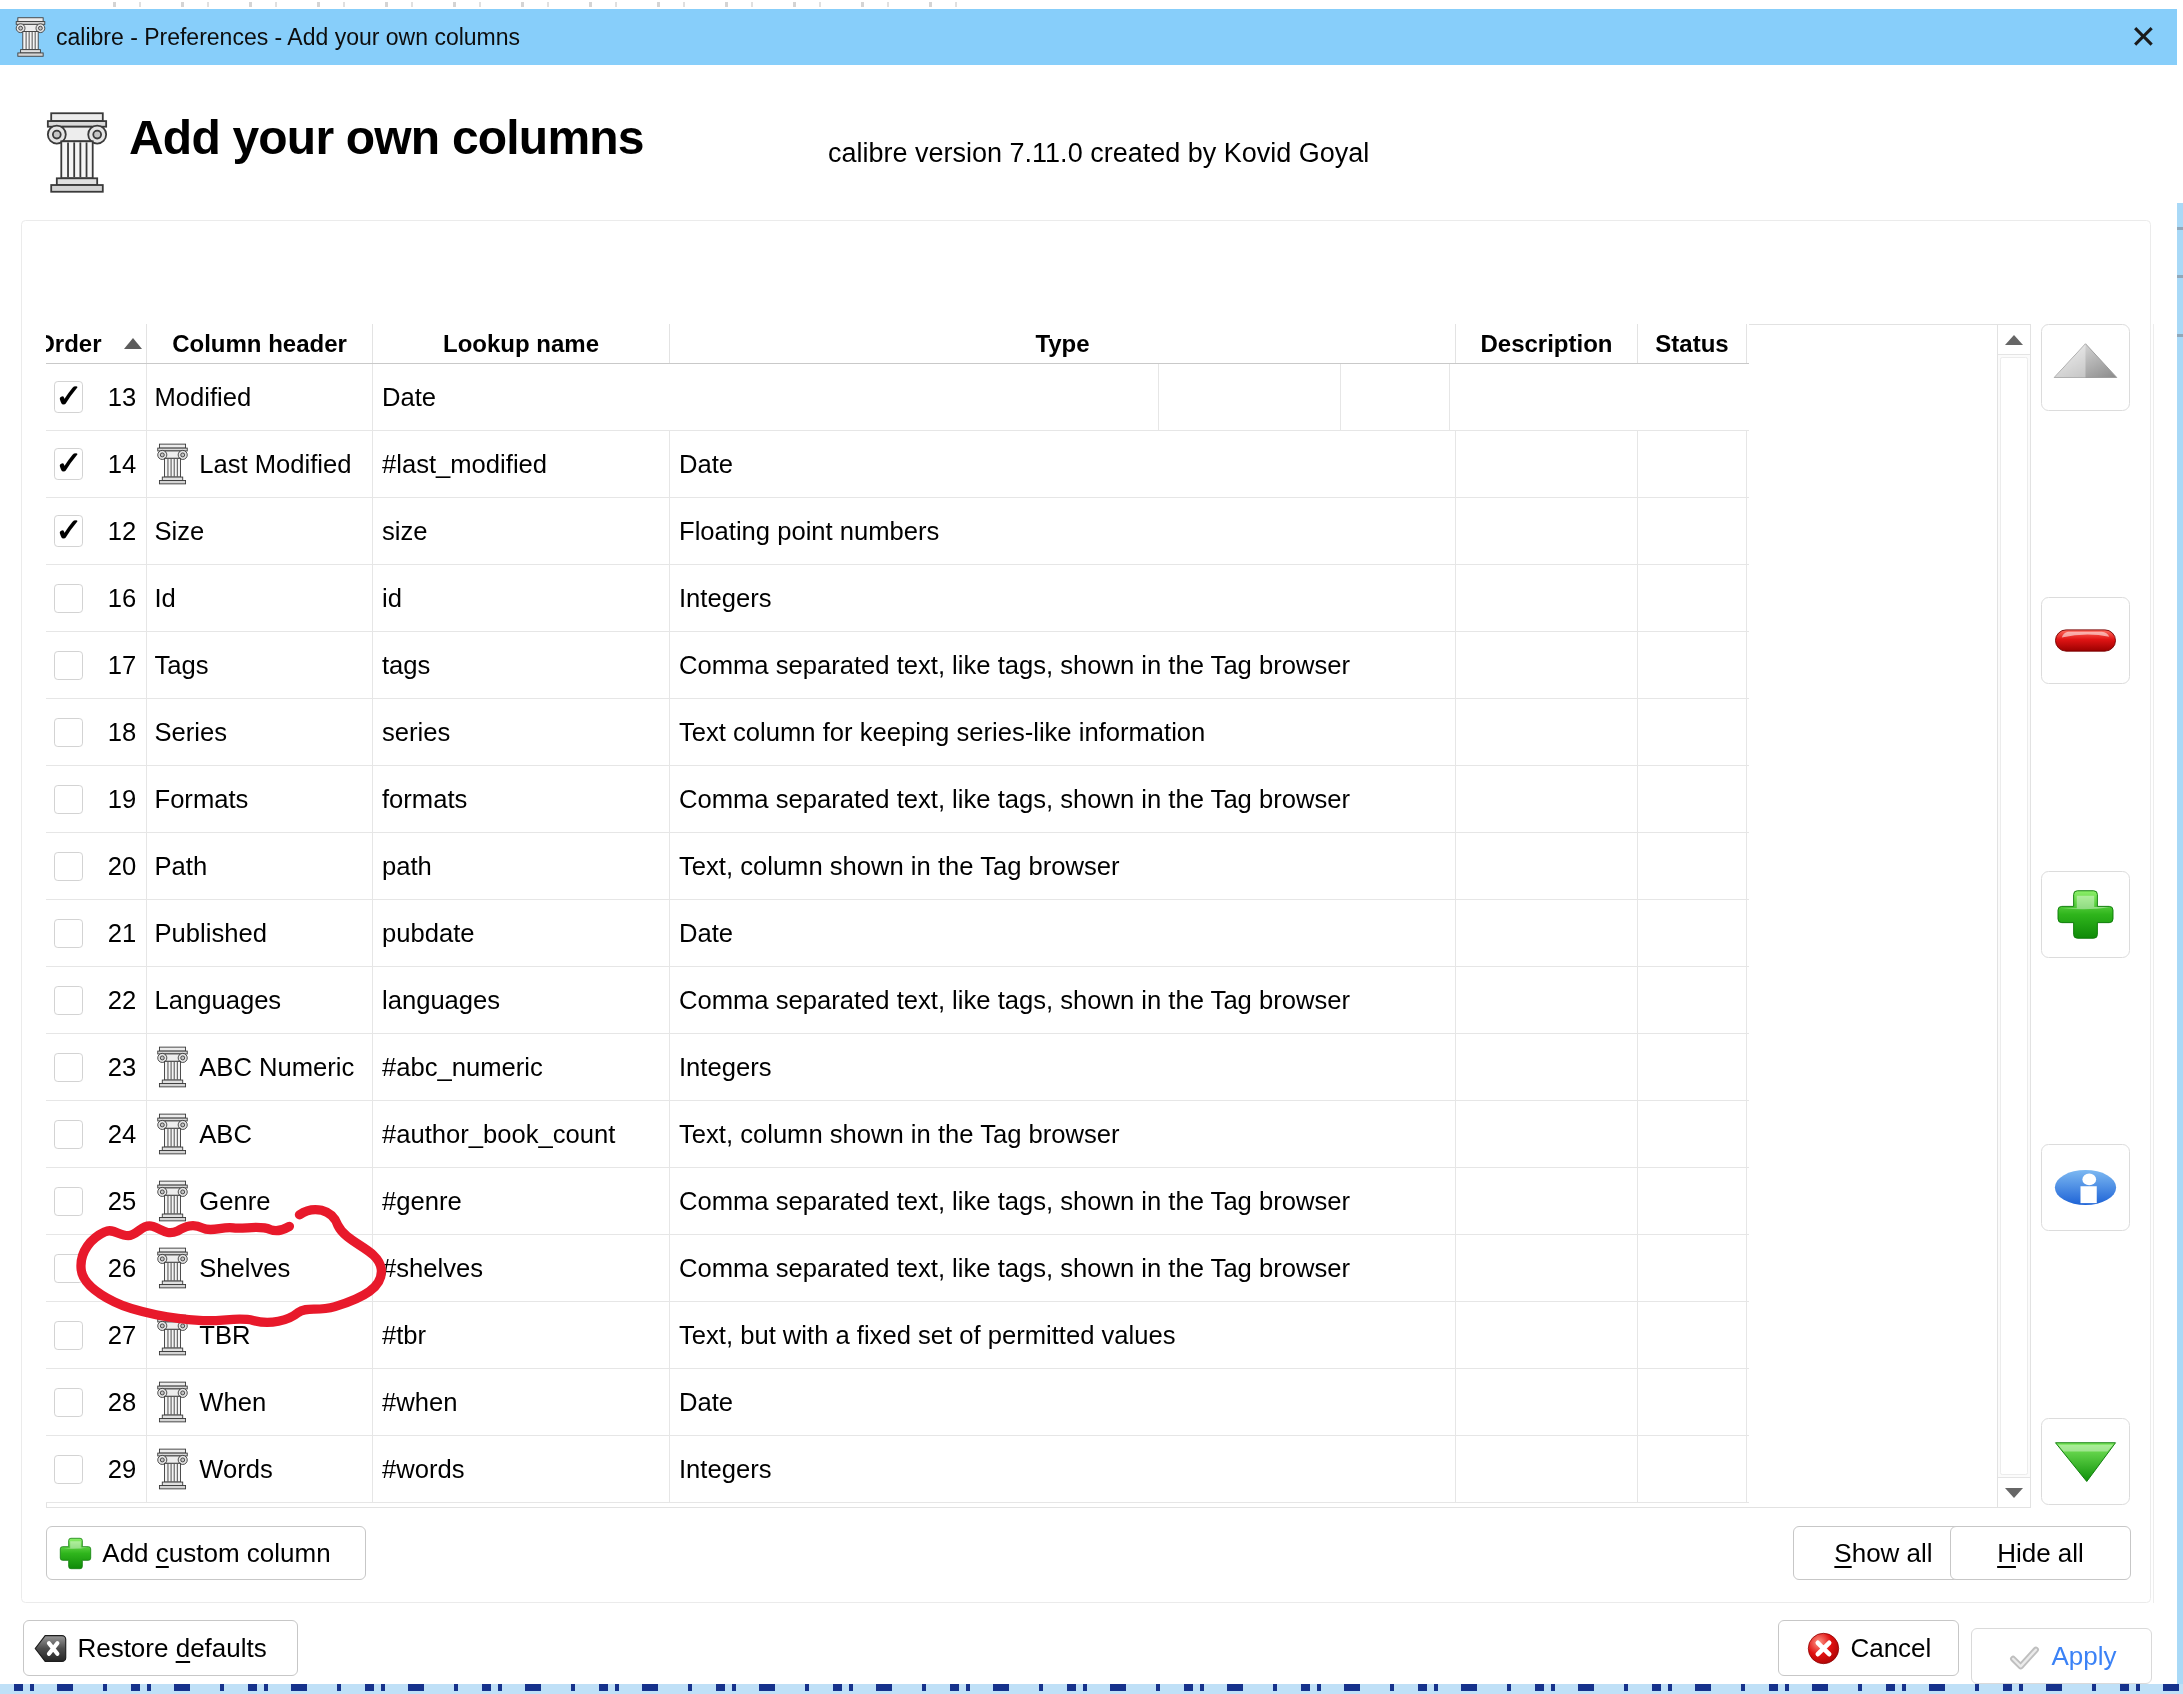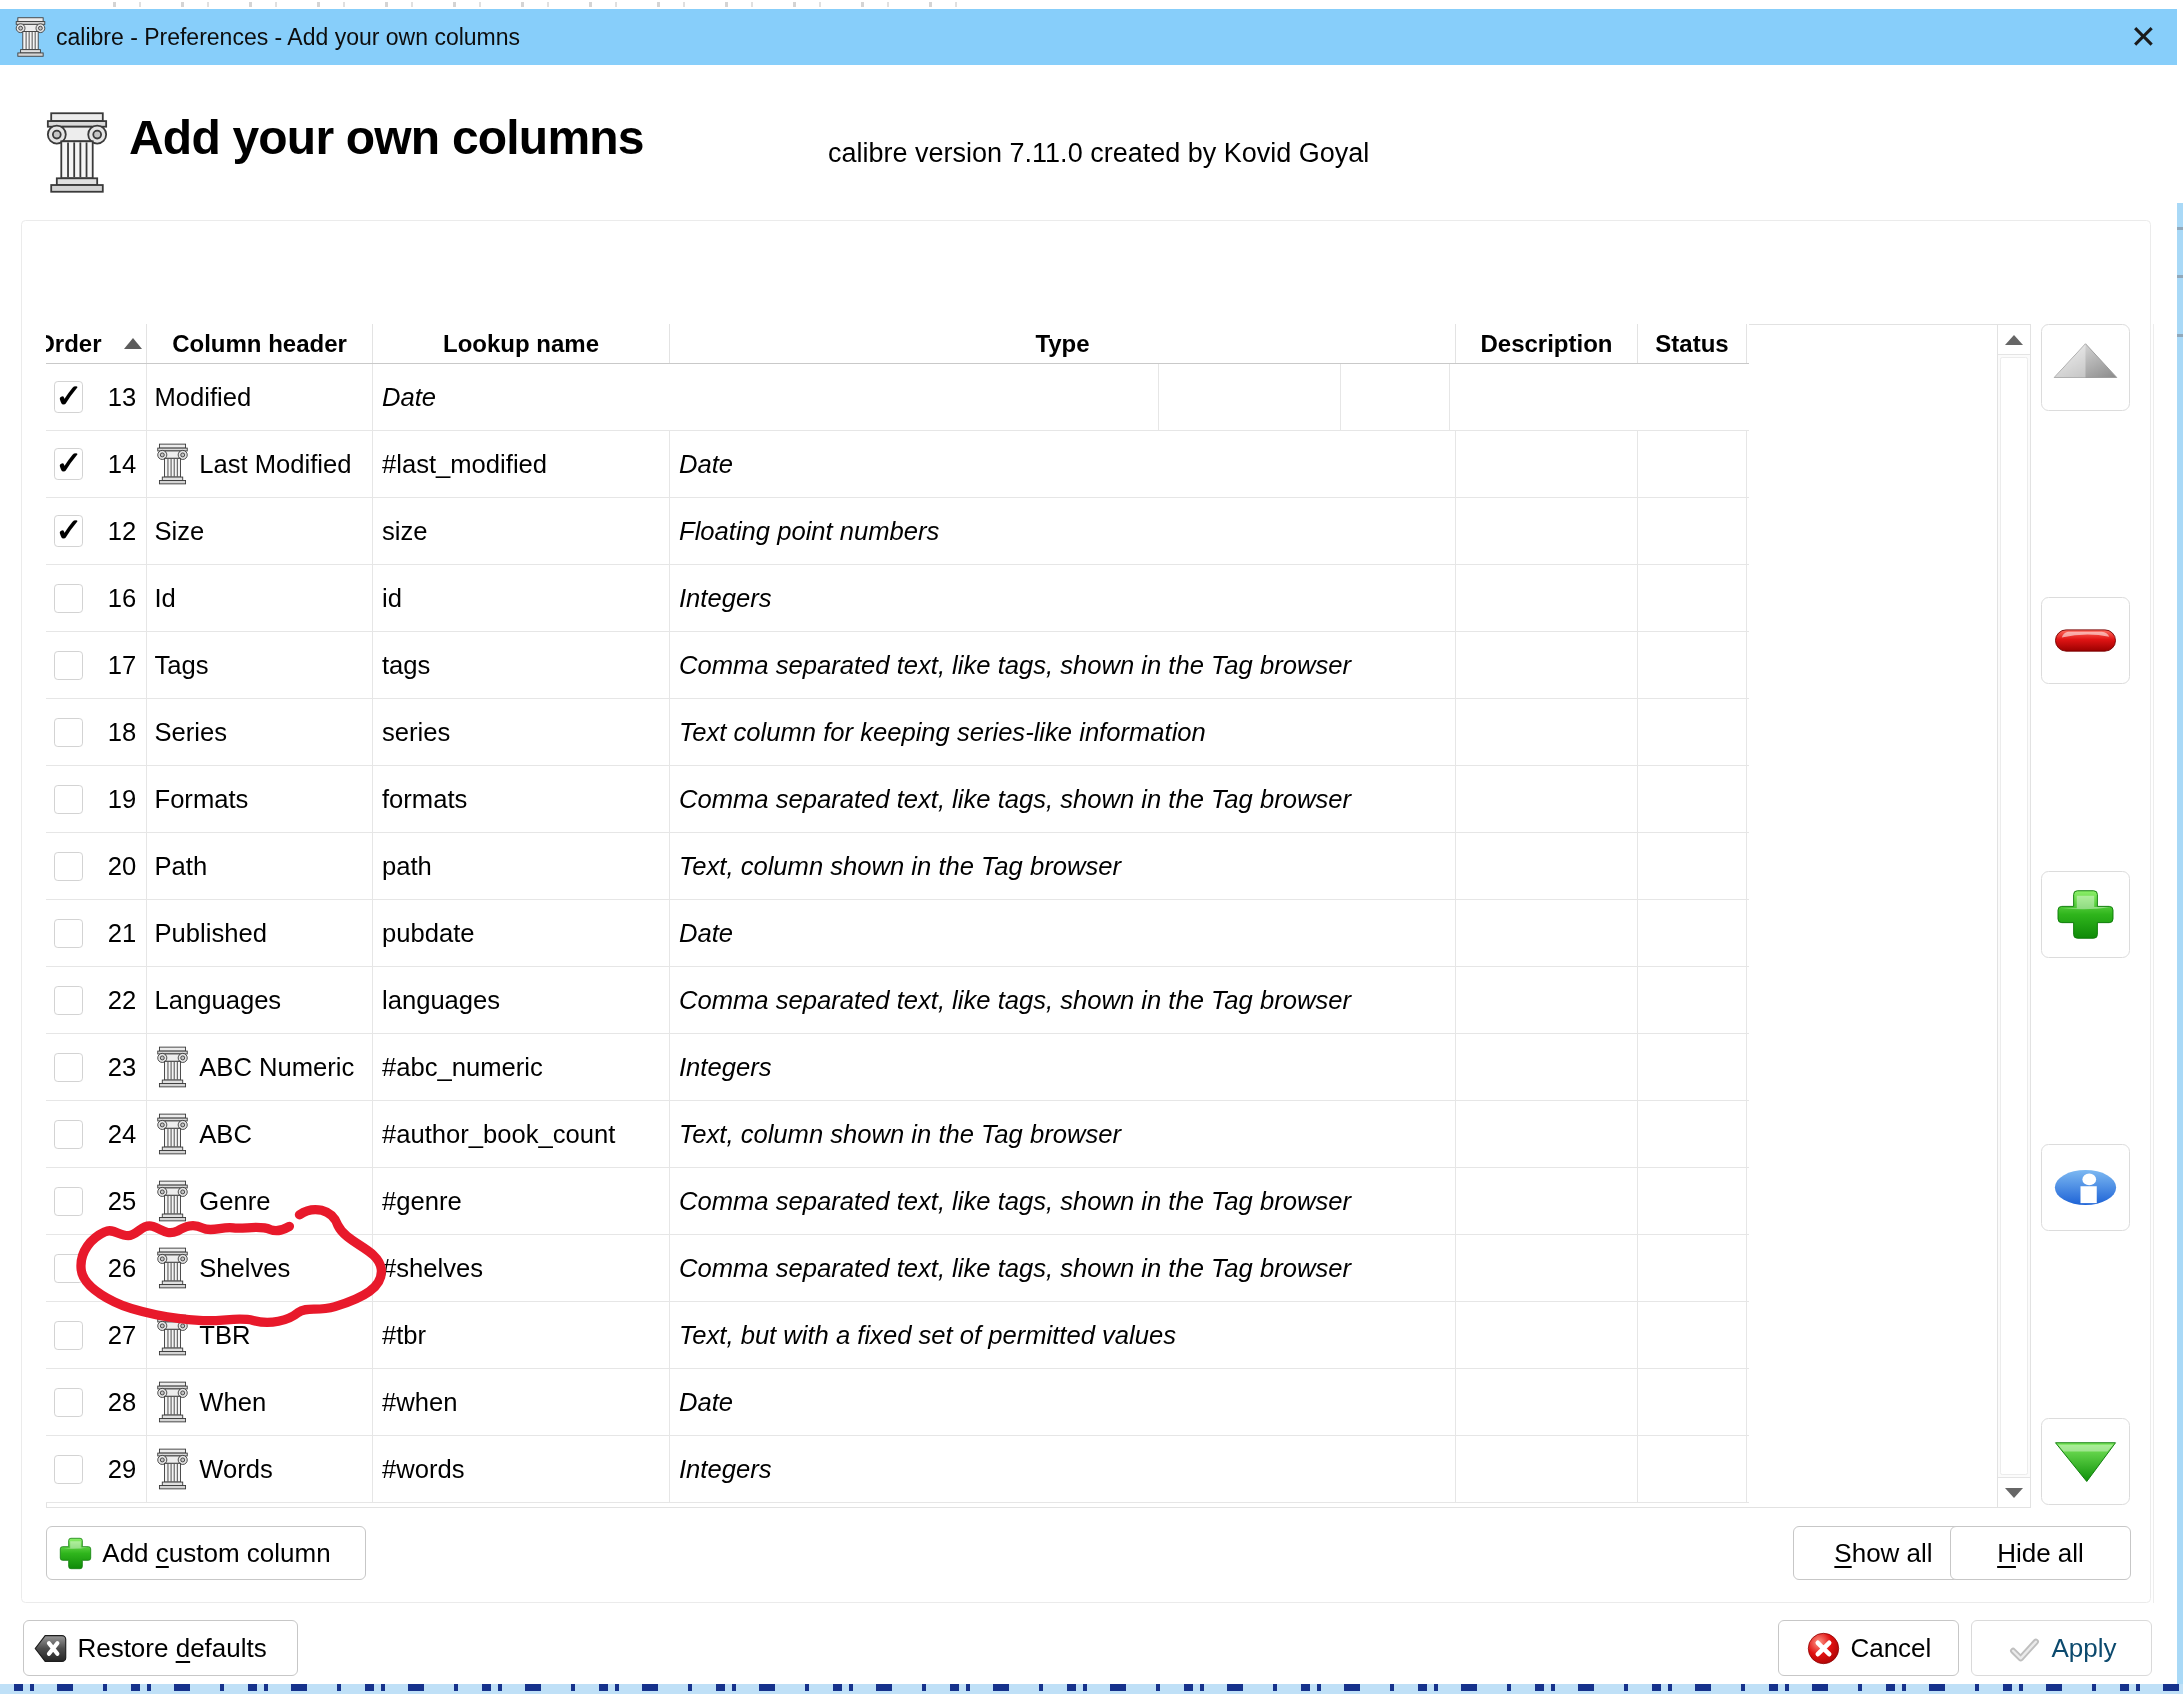--- a/index.html
+++ b/index.html
@@ -48,21 +48,21 @@
   .th:nth-child(6){width:109px;}
   #th-order-label{margin-left:-9.8px;}
   #sort-tri{position:absolute;right:4.5px;top:14.3px;width:0;height:0;
             border-left:9.8px solid transparent;border-right:9.8px solid transparent;border-bottom:11.3px solid #5c5c5c;}
   #tbody{left:46px;top:364px;width:1703px;}
   .trow{display:flex;height:67px;box-sizing:border-box;border-bottom:0.8px solid #e6e6e6;background:#fff;}
   .c{box-sizing:border-box;border-right:0.8px solid #e6e6e6;display:flex;align-items:center;font-size:25.6px;white-space:nowrap;overflow:hidden;}
   .c0{width:101px;}
   .c1{width:226px;padding-left:7.5px;gap:9.8px;}
   .c2{width:297px;padding-left:9px;}
-  .c3{width:786px;padding-left:9px;font-style:italic;}
+  .c3{width:786px;padding-left:9px;}
   .c4{width:182px;}
   .c5{width:109px;}
   .cb{width:27px;height:27px;margin-left:8.3px;border:1.5px solid #d3d3d3;border-radius:3.8px;background:#fff;flex:0 0 auto;
       display:flex;align-items:center;justify-content:center;font-size:32px;font-weight:bold;line-height:1;color:#000;}
   .cb.on{padding-bottom:3px;}
   .ord{flex:1;text-align:right;padding-right:9.8px;}
   .rp{width:35px;height:42px;flex:0 0 auto;}
 
   
   #vscroll{left:1997px;top:324px;width:34px;height:1184px;background:#fbfbfb;border:0.8px solid #e2e2e2;box-sizing:border-box;}
@@ -81,21 +81,21 @@
   
   .btn{background:#fff;border:1.5px solid #c7c7c7;border-radius:6px;box-sizing:border-box;
        display:flex;align-items:center;justify-content:center;gap:9.8px;font-size:26px;}
   .btn u{text-underline-offset:3.8px;}
   #btn-add{left:46px;top:1526px;width:320px;height:54px;justify-content:flex-start;padding-left:10.5px;}
   #btn-show{left:1793px;top:1526px;width:181px;height:54px;}
   #btn-hide{left:1950px;top:1526px;width:181px;height:54px;}
   #btn-restore{left:22.6px;top:1620px;width:275px;height:56px;justify-content:flex-start;padding-left:9px;align-items:center;}
   #btn-cancel{left:1778px;top:1620px;width:181px;height:56px;}
   #btn-apply{left:1971px;top:1620px;width:181px;height:56px;}
-  #btn-apply.disabled{color:#0c4a6e;border-color:#dadada;}
+  #btn-apply.disabled{color:#3b82f6;border-color:#dadada;margin-top:8px;}
   .bicon{width:35px;height:35px;flex:0 0 auto;}
 
   
   #ann{left:68px;top:1203px;width:324px;height:137px;pointer-events:none;}
 </style>
 </head>
 <body>
 
 <div id="app">
 

